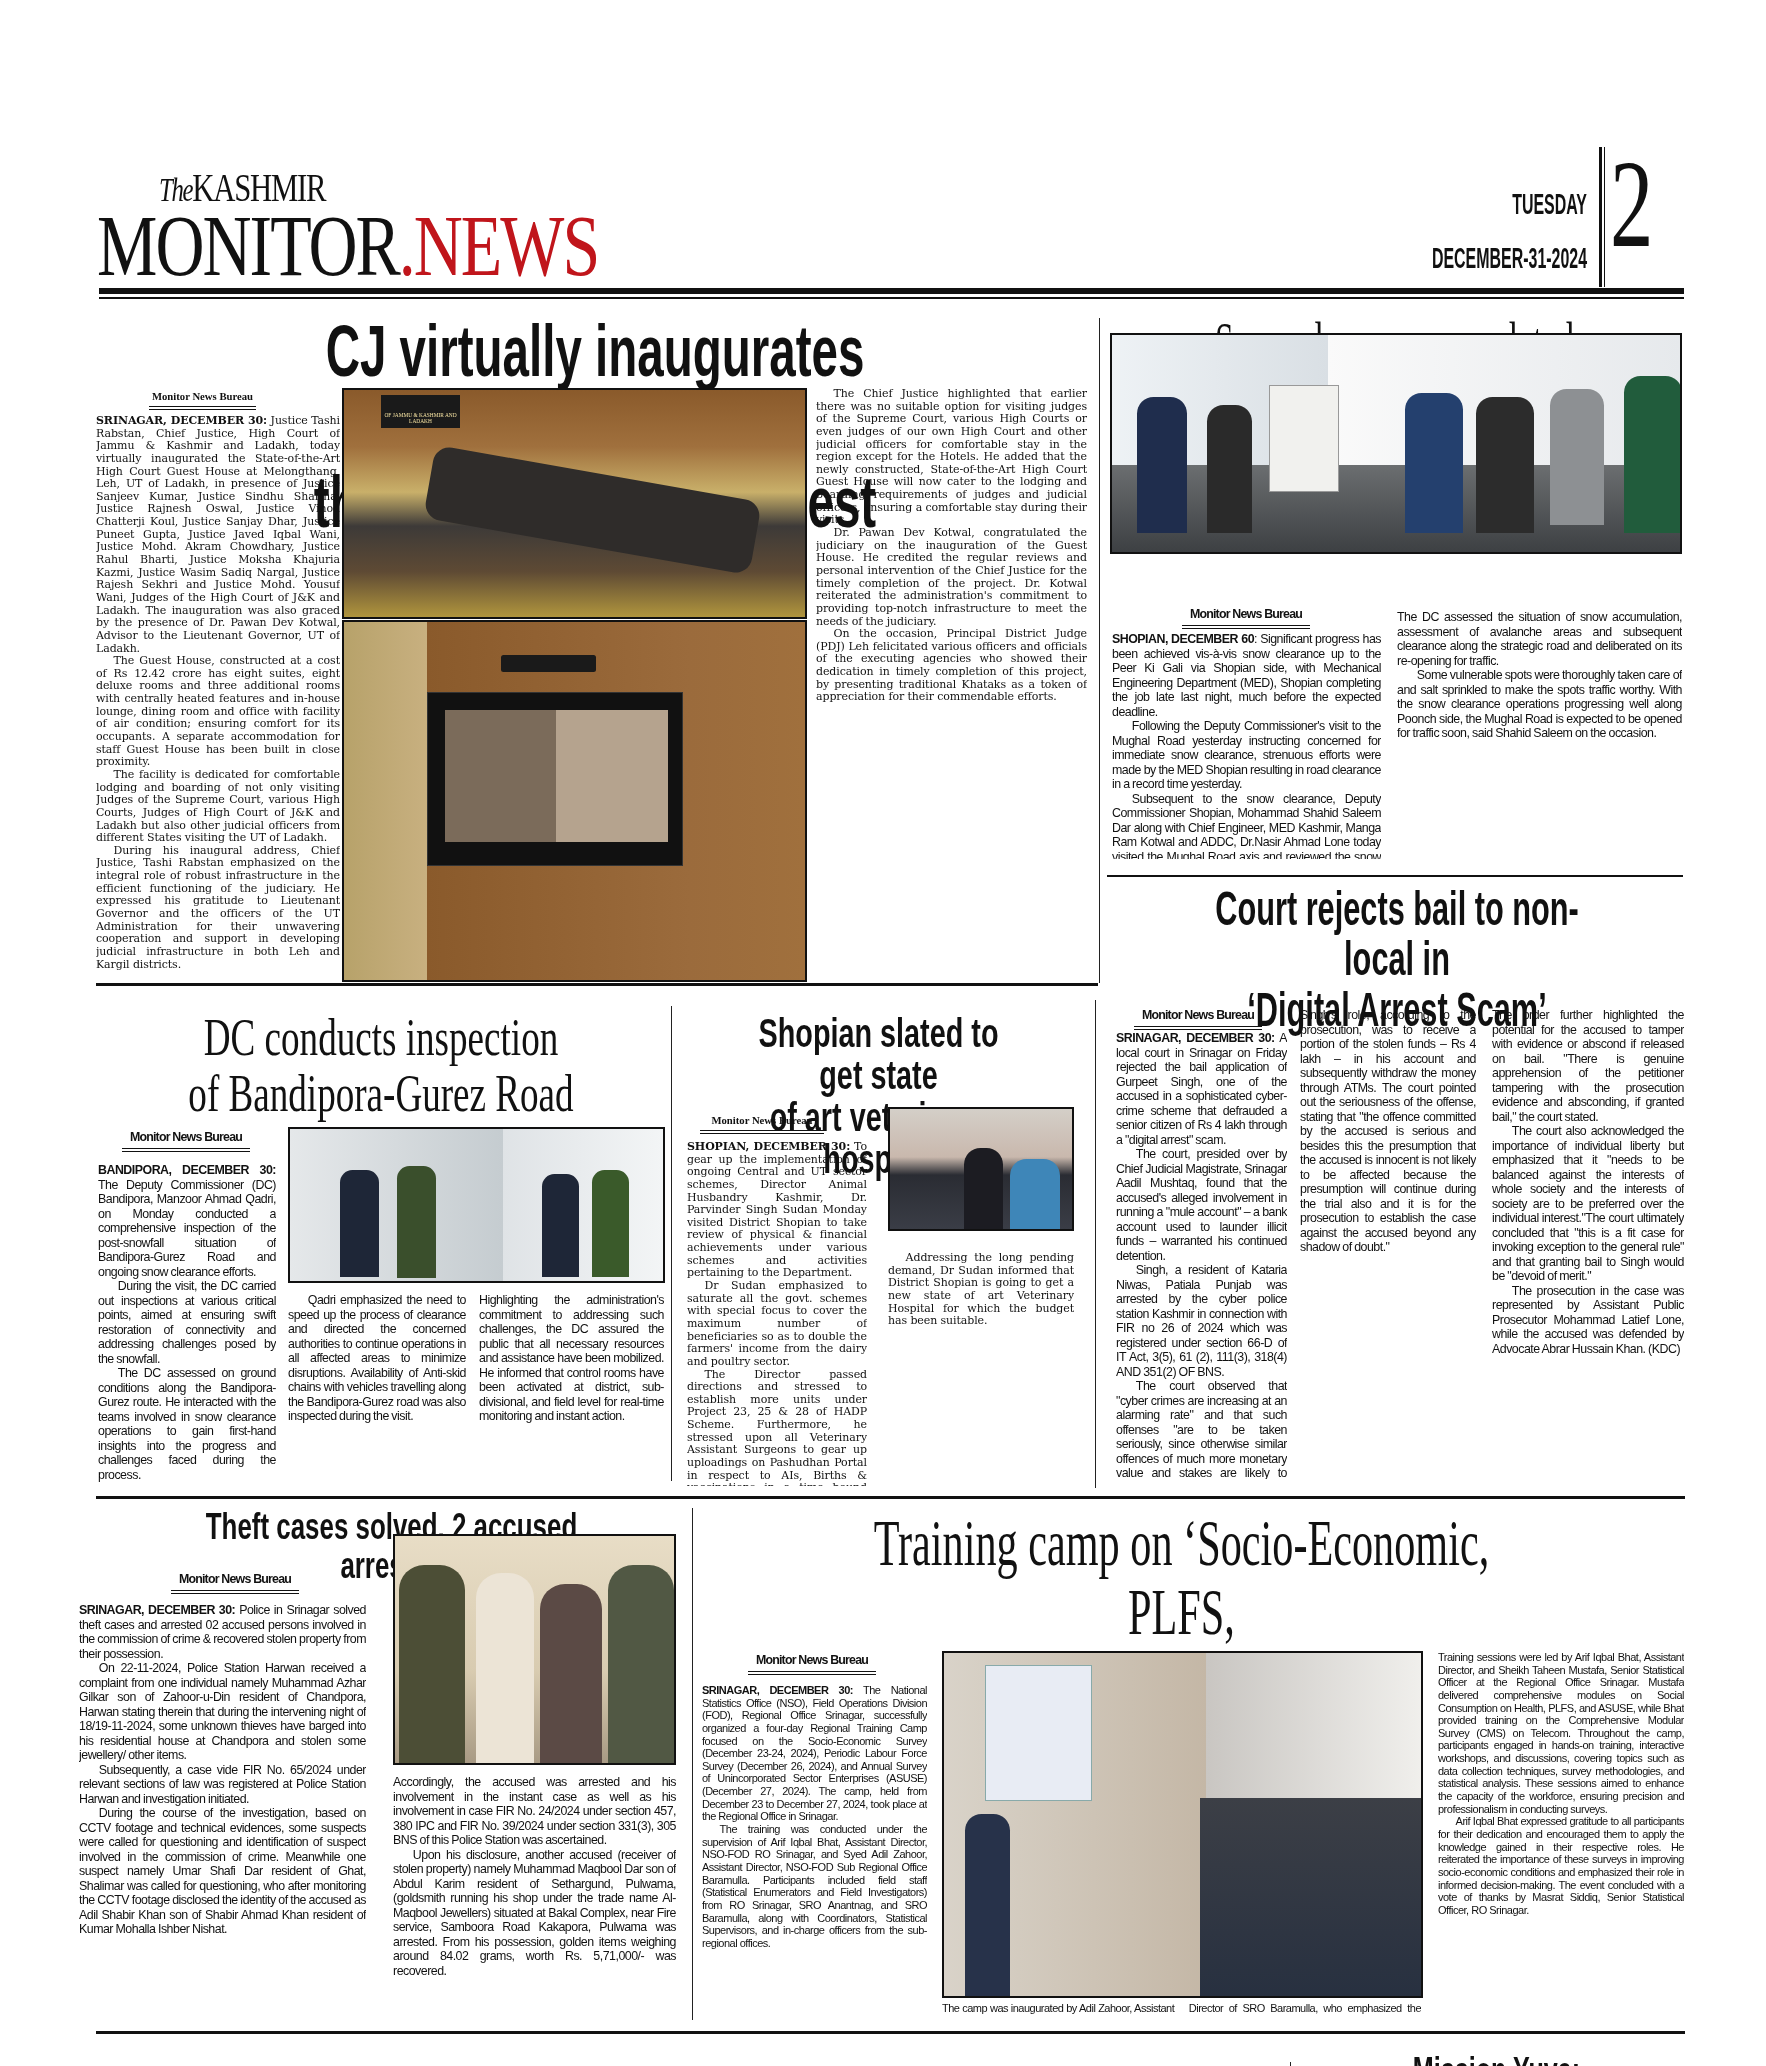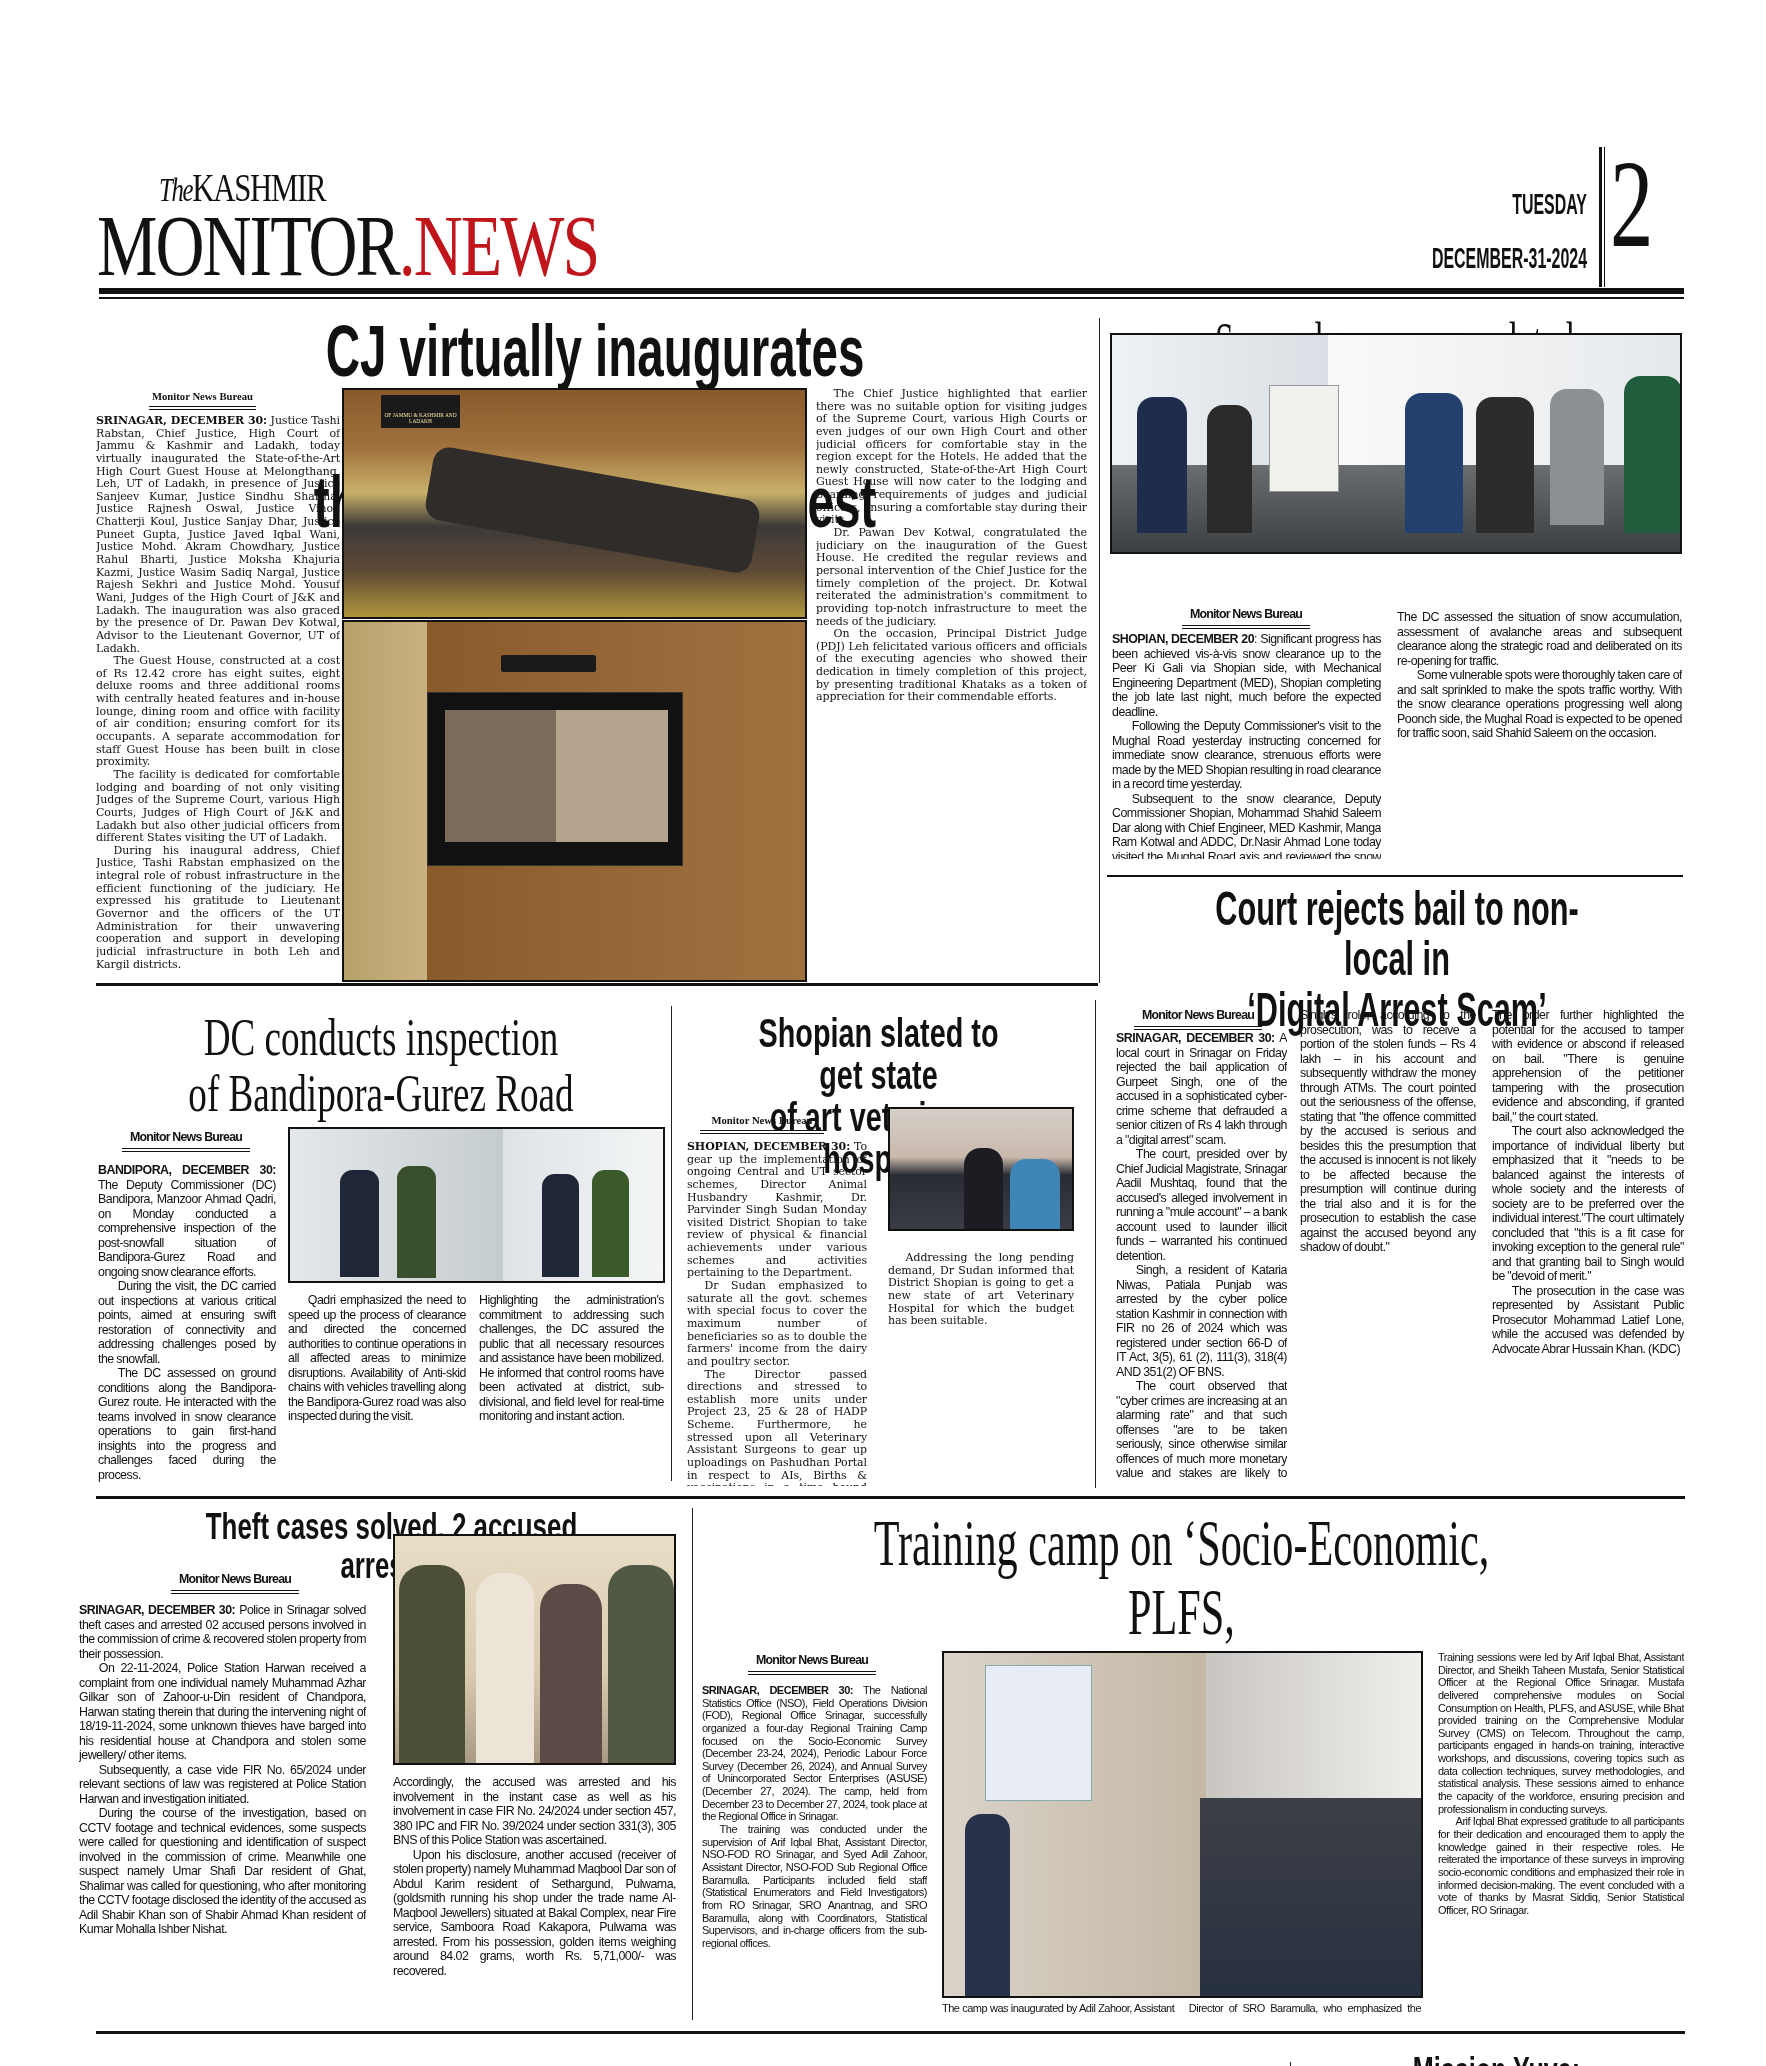--- a/index.html
+++ b/index.html
@@ -92,21 +92,21 @@
     <div style="position:absolute;left:25px;top:62px;width:50px;height:136px;background:#1f2d4d;border-radius:16.5px 16.5px 0 0;"></div>
     <div style="position:absolute;left:95px;top:70px;width:45px;height:128px;background:#2a2a2a;border-radius:16.5px 16.5px 0 0;"></div>
     <div style="position:absolute;left:157px;top:50px;width:70px;height:107px;background:#f1f1ee;border:1.2px solid #999;"></div>
     <div style="position:absolute;left:293px;top:58px;width:58px;height:140px;background:#24406e;border-radius:16.5px 16.5px 0 0;"></div>
     <div style="position:absolute;left:364px;top:62px;width:58px;height:136px;background:#2c2c2c;border-radius:16.5px 16.5px 0 0;"></div>
     <div style="position:absolute;left:438px;top:54px;width:54px;height:136px;background:#8d9093;border-radius:16.5px 16.5px 0 0;"></div>
     <div style="position:absolute;left:512px;top:41px;width:58px;height:157px;background:#215c3c;border-radius:16.5px 16.5px 0 0;"></div>
   </div>
   <div class="byline" style="left:1182px;top:607px;width:128px;font-family:'Liberation Sans',sans-serif;font-size:12.4px;letter-spacing:-0.8px;">Monitor News Bureau</div>
   <div class="col sans-body" style="left:1112px;top:632px;width:269px;height:227px;">
-    <p><b>SHOPIAN, DECEMBER 20</b><span>: Significant progress has been achieved vis-à-vis snow clearance up to the Peer Ki Gali via Shopian side, with Mechanical Engineering Department (MED), Shopian completing the job late last night, much before the expected deadline.</span></p>
+    <p><b>SHOPIAN, DECEMBER 60</b><span>: Significant progress has been achieved vis-à-vis snow clearance up to the Peer Ki Gali via Shopian side, with Mechanical Engineering Department (MED), Shopian completing the job late last night, much before the expected deadline.</span></p>
     <p>Following the Deputy Commissioner's visit to the Mughal Road yesterday instructing concerned for immediate snow clearance, strenuous efforts were made by the MED Shopian resulting in road clearance in a record time yesterday.</p>
     <p>Subsequent to the snow clearance, Deputy Commissioner Shopian, Mohammad Shahid Saleem Dar along with Chief Engineer, MED Kashmir, Manga Ram Kotwal and ADDC, Dr.Nasir Ahmad Lone today visited the Mughal Road axis and reviewed the snow clearance operations and assessed the road's traffic worthiness.</p>
   </div>
   <div class="col sans-body" style="left:1397px;top:610px;width:285px;height:252px;">
     <p>The DC assessed the situation of snow accumulation, assessment of avalanche areas and subsequent clearance along the strategic road and deliberated on its re-opening for traffic.</p>
     <p>Some vulnerable spots were thoroughly taken care of and salt sprinkled to make the spots traffic worthy. With the snow clearance operations progressing well along Poonch side, the Mughal Road is expected to be opened for traffic soon, said Shahid Saleem on the occasion.</p>
   </div>
 </div>
 <div class="hrule" style="left:1107px;top:875px;width:576px;height:2.1px;"></div>
 

